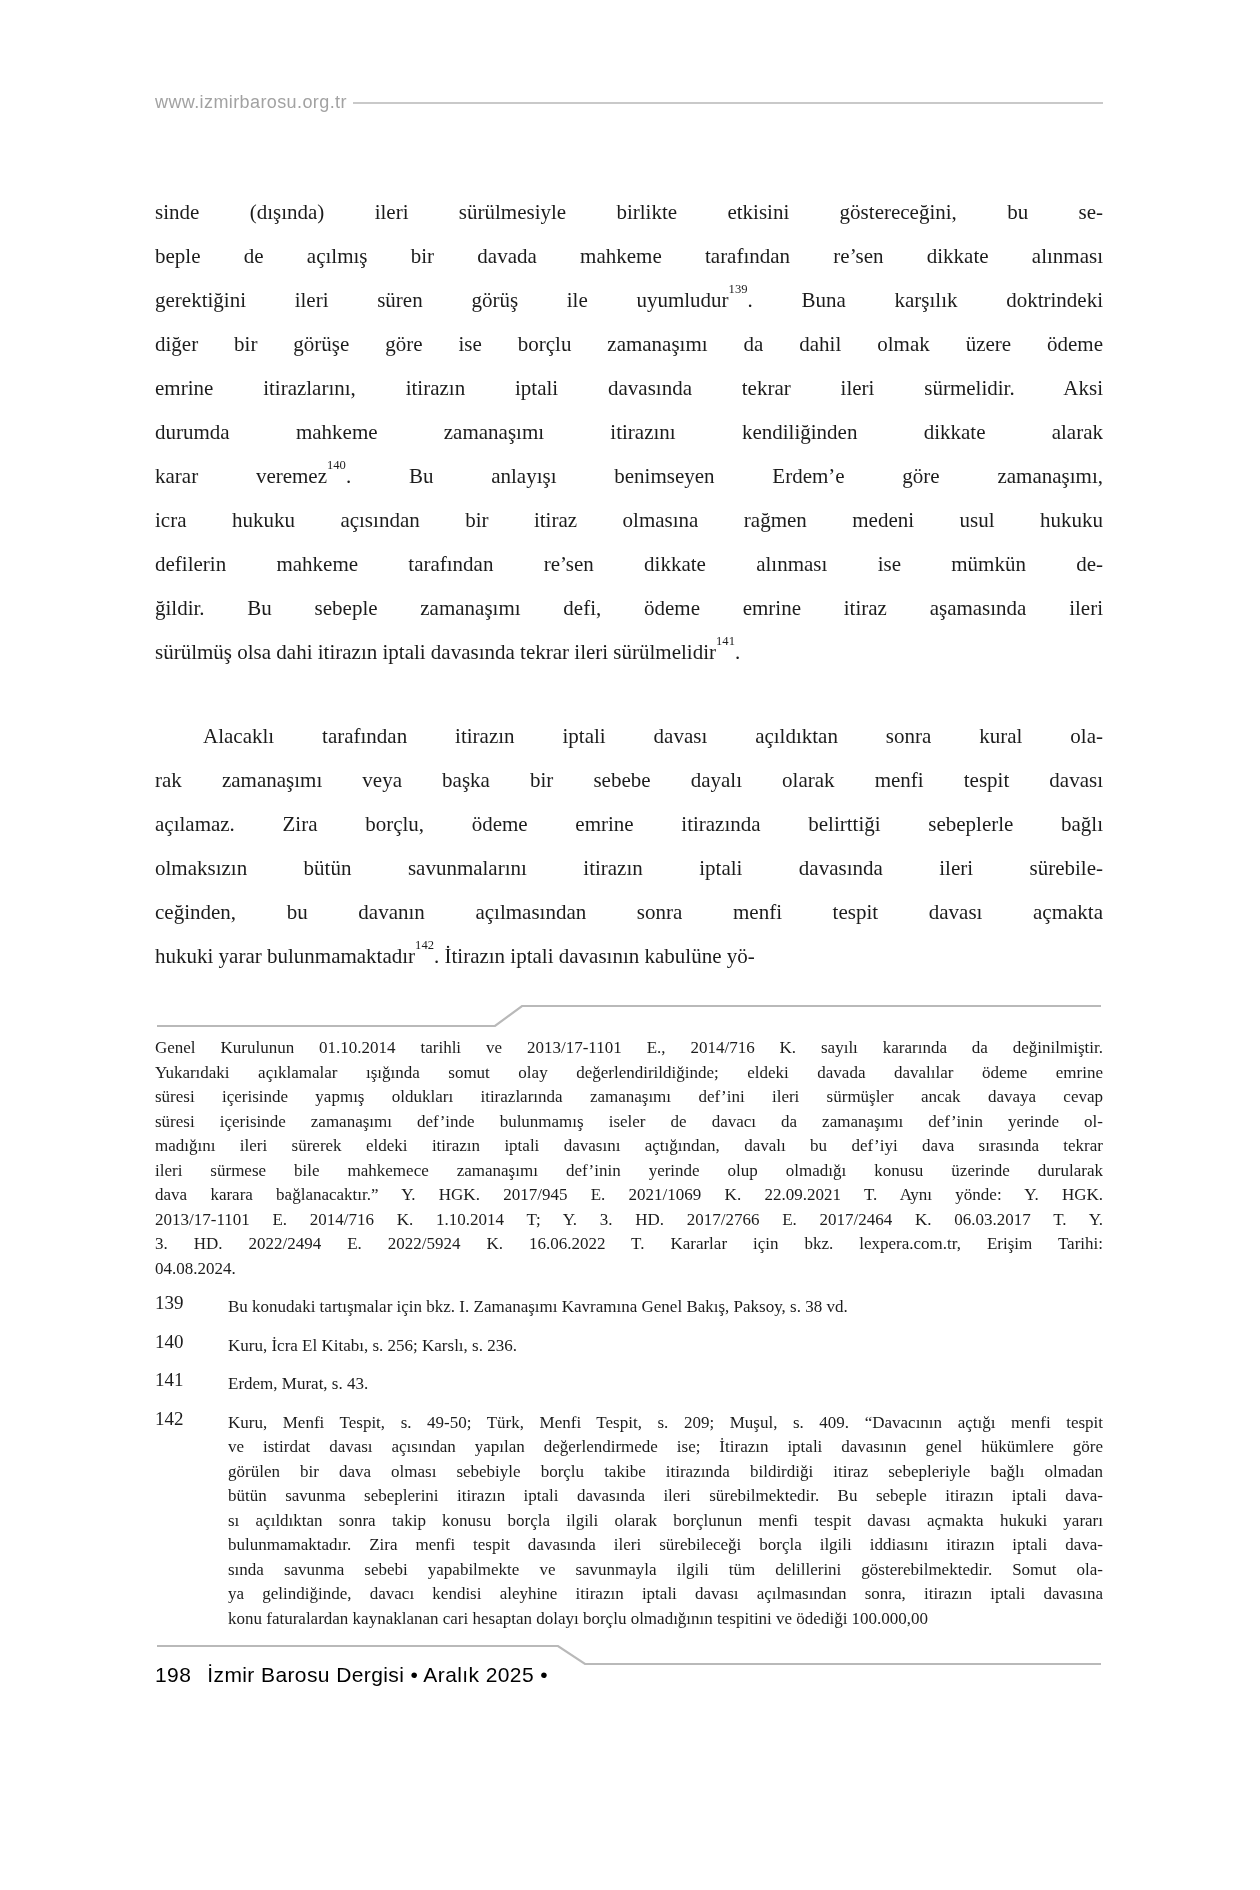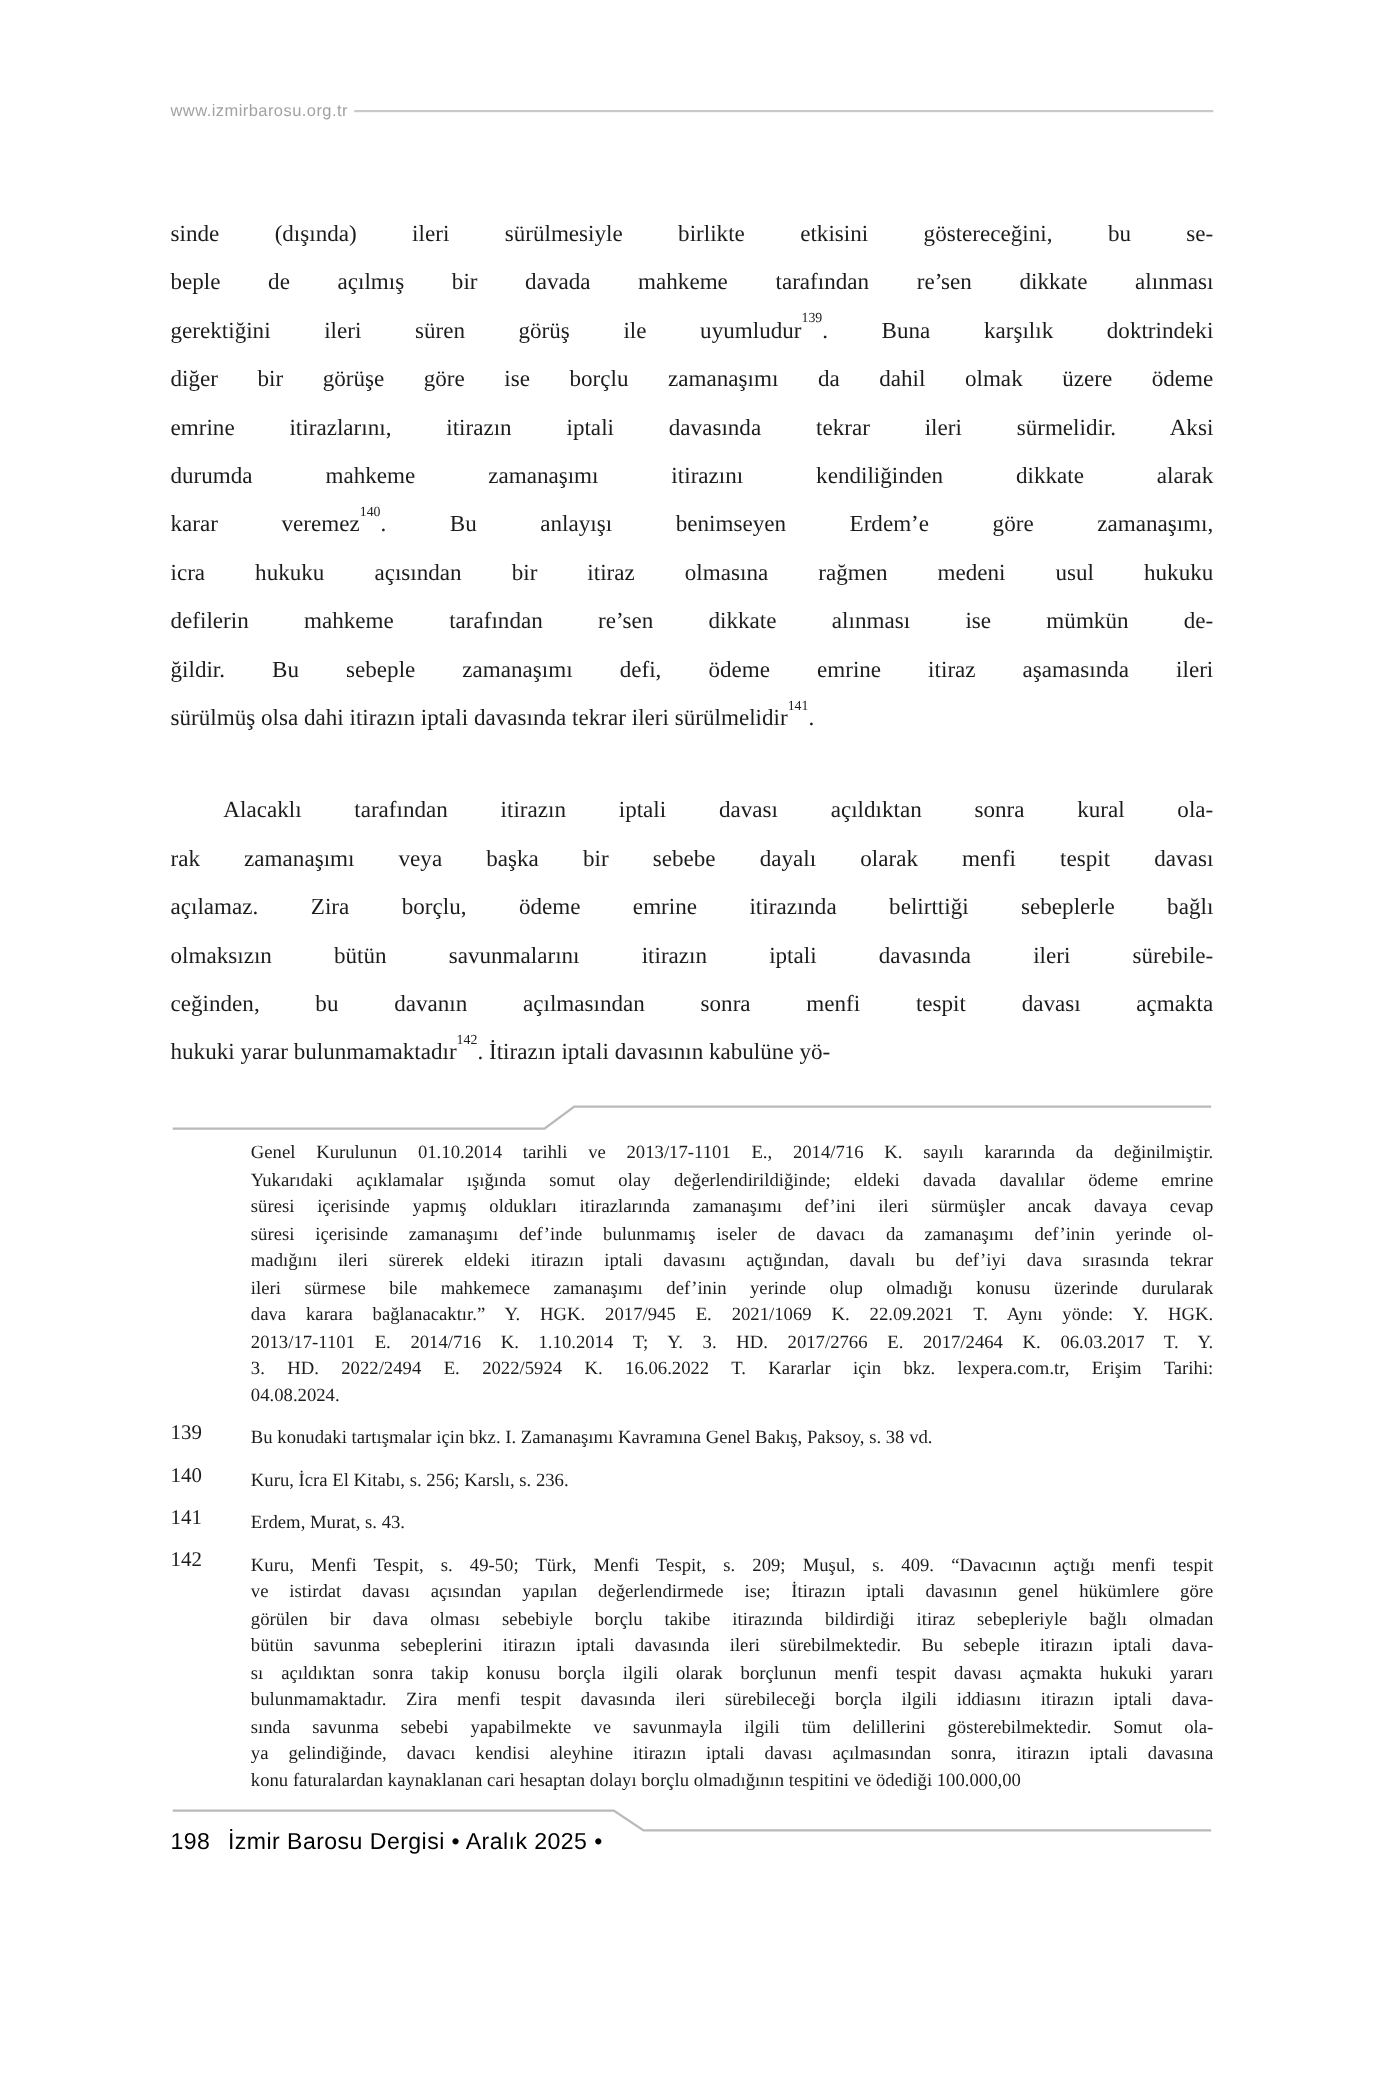--- a/index.html
+++ b/index.html
@@ -6,21 +6,21 @@
   .page{
     position:relative; width:1260px; height:1890px; background:#ffffff;
     font-family:"Liberation Serif", serif; color:#1c1c1c; overflow:hidden;
     margin:0 auto;
   }
   
   .header-row{
     position:absolute; left:155px; top:92px; width:948px;
     display:flex; align-items:center;
     font-family:"Liberation Sans", sans-serif;
-    font-size:15px; color:#a2a2a2; letter-spacing:0.4px;
+    font-size:18px; color:#a2a2a2; letter-spacing:0.4px;
   }
   .header-rule{flex:1; border-top:2px solid #c9c9c9; margin-left:6px;}
   
   .body-text{
     position:absolute; left:155px; top:190px; width:948px;
     font-size:21px; line-height:44px; color:#1c1c1c;
   }
   .paragraph{margin:0;}
   .paragraph.indented{margin-top:40px;}
   .paragraph.indented .bline:first-child{text-indent:48px;}
@@ -28,21 +28,21 @@
   .bline.lastline{text-align-last:left;}
   sup.fnref{font-size:0.60em; position:relative; top:-0.5em; line-height:0;}
   
   .fn-sep{position:absolute; left:155px; top:1003px;}
   .footer-sep{position:absolute; left:155px; top:1642px;}
   
   .footnotes{
     position:absolute; left:155px; top:1036px; width:948px;
     font-size:17px; line-height:24.5px; color:#1c1c1c;
   }
-  .fn-cont{margin-left:73px;}
+  .fn-cont{}
   .fline{text-align:justify; text-align-last:justify;}
   .fline.lastline{text-align-last:left;}
   .fn-item{display:flex; margin-top:14px;}
   .fn-num{flex:0 0 73px; width:73px; font-size:19px; position:relative; top:-4px;}
   .fn-body{flex:1;}
   
   .footer-row{
     position:absolute; left:155px; top:1663px;
     font-family:"Liberation Sans", sans-serif;
     font-size:21px; color:#000000; letter-spacing:0.4px;

